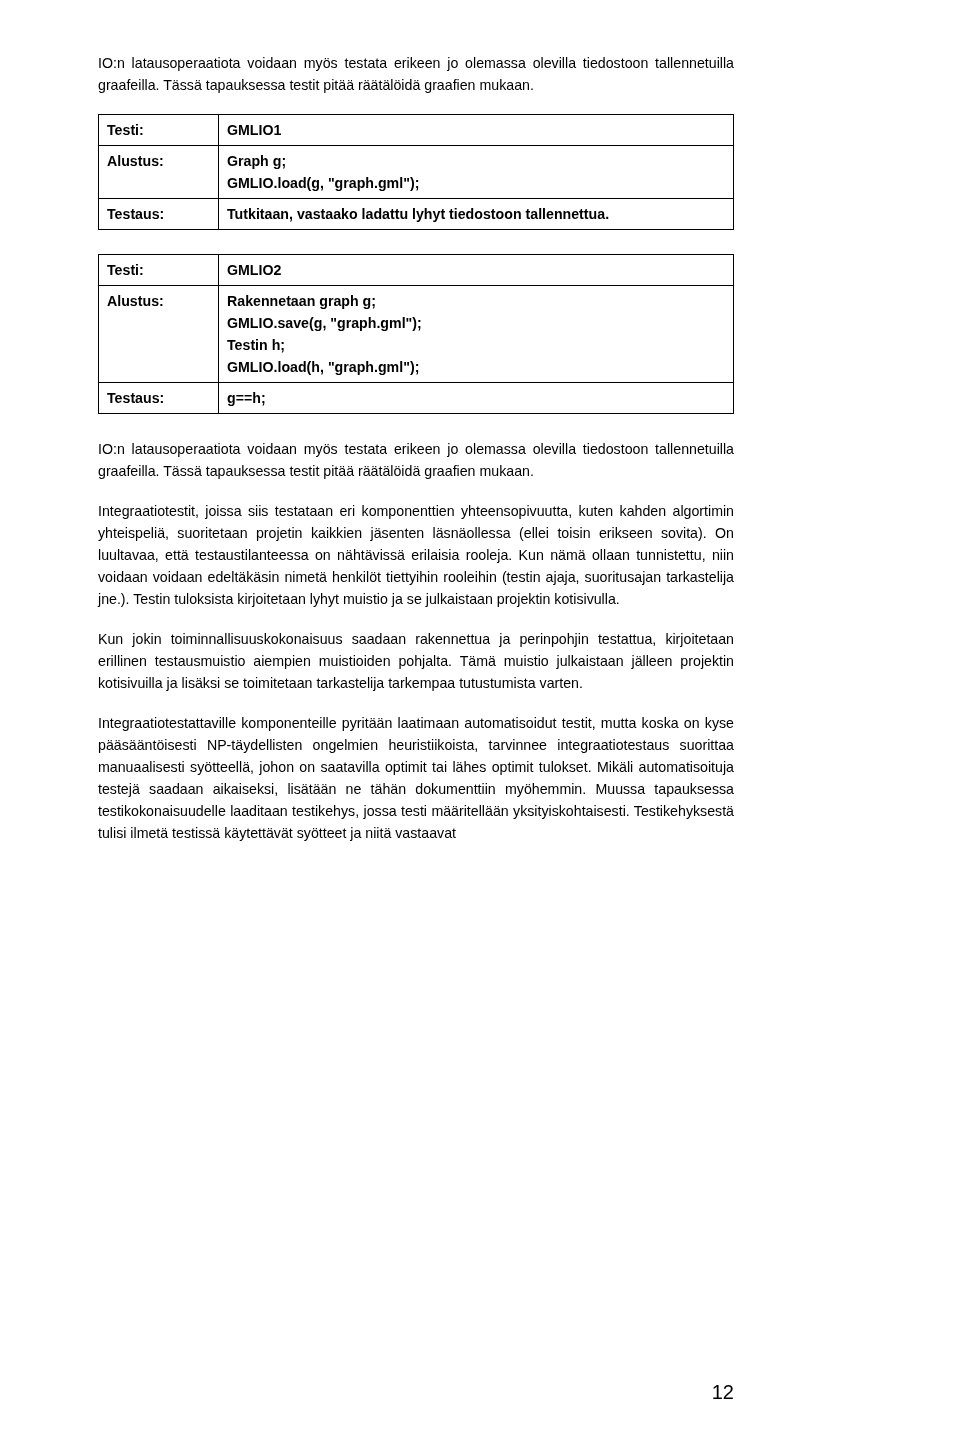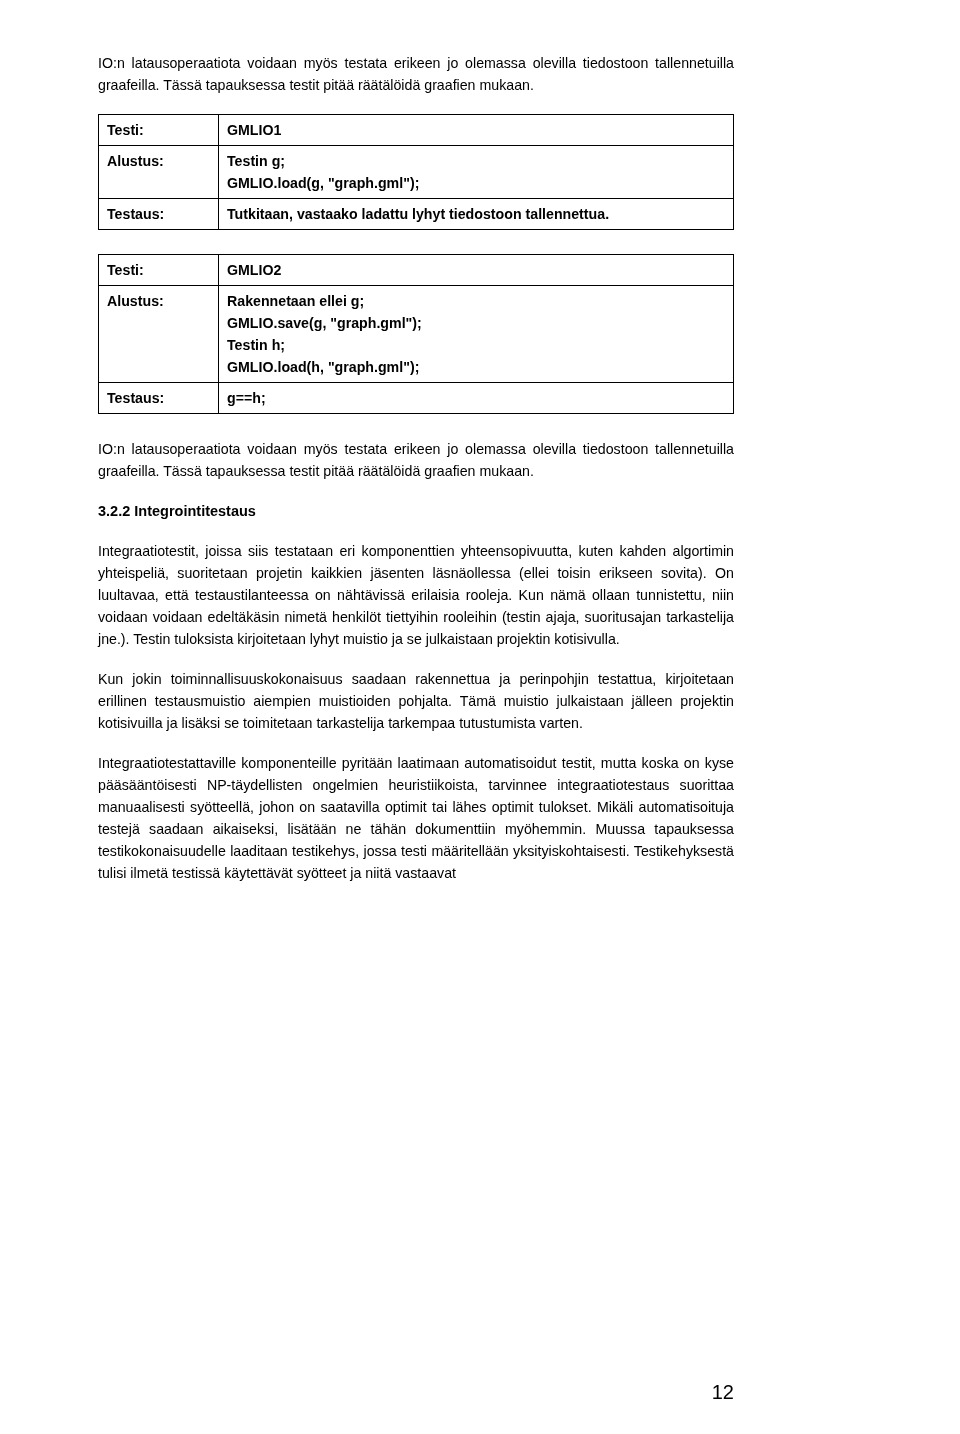--- a/index.html
+++ b/index.html
@@ -60,55 +60,54 @@
 
   <table class="spec">
     <tbody>
         <tr>
       <td class="label">Testi:</td>
       <td>GMLIO1</td>
     </tr>
     <tr>
       <td class="label">Alustus:</td>
       <td>
-        <span class="cell-line">Testin g;</span>
+        <span class="cell-line">Graph g;</span>
         <span class="cell-line">GMLIO.load(g, "graph.gml");</span>
       </td>
     </tr>
     <tr>
       <td class="label">Testaus:</td>
       <td>Tutkitaan, vastaako ladattu lyhyt tiedostoon tallennettua.</td>
     </tr>
   </tbody>
     </table>
 
   <table class="spec">
     <tbody>
         <tr>
       <td class="label">Testi:</td>
       <td>GMLIO2</td>
     </tr>
     <tr>
       <td class="label">Alustus:</td>
       <td>
-        <span class="cell-line">Rakennetaan ellei g;</span>
+        <span class="cell-line">Rakennetaan graph g;</span>
         <span class="cell-line">GMLIO.save(g, "graph.gml");</span>
         <span class="cell-line">Testin h;</span>
         <span class="cell-line">GMLIO.load(h, "graph.gml");</span>
       </td>
     </tr>
     <tr>
       <td class="label">Testaus:</td>
       <td>g==h;</td>
     </tr>
   </tbody>
     </table>
 
   <p class="body">IO:n latausoperaatiota voidaan myös testata erikeen jo olemassa olevilla tiedostoon tallennetuilla graafeilla. Tässä tapauksessa testit pitää räätälöidä graafien mukaan.</p>
 
-  <h3 class="subhead">3.2.2 Integrointitestaus</h3>
 
   <p class="body">Integraatiotestit, joissa siis testataan eri komponenttien yhteensopivuutta, kuten kahden algortimin yhteispeliä, suoritetaan projetin kaikkien jäsenten läsnäollessa (ellei toisin erikseen sovita). On luultavaa, että testaustilanteessa on nähtävissä erilaisia rooleja. Kun nämä ollaan tunnistettu, niin voidaan voidaan edeltäkäsin nimetä henkilöt tiettyihin rooleihin (testin ajaja, suoritusajan tarkastelija jne.). Testin tuloksista kirjoitetaan lyhyt muistio ja se julkaistaan projektin kotisivulla.</p>
   <p class="body">Kun jokin toiminnallisuuskokonaisuus saadaan rakennettua ja perinpohjin testattua, kirjoitetaan erillinen testausmuistio aiempien muistioiden pohjalta. Tämä muistio julkaistaan jälleen projektin kotisivuilla ja lisäksi se toimitetaan tarkastelija tarkempaa tutustumista varten.</p>
   <p class="body">Integraatiotestattaville komponenteille pyritään laatimaan automatisoidut testit, mutta koska on kyse pääsääntöisesti NP-täydellisten ongelmien heuristiikoista, tarvinnee integraatiotestaus suorittaa manuaalisesti syötteellä, johon on saatavilla optimit tai lähes optimit tulokset. Mikäli automatisoituja testejä saadaan aikaiseksi, lisätään ne tähän dokumenttiin myöhemmin. Muussa tapauksessa testikokonaisuudelle laaditaan testikehys, jossa testi määritellään yksityiskohtaisesti. Testikehyksestä tulisi ilmetä testissä käytettävät syötteet ja niitä vastaavat</p>
 
   <div class="page-num">12</div>
 </div>
 
 </body></html>

